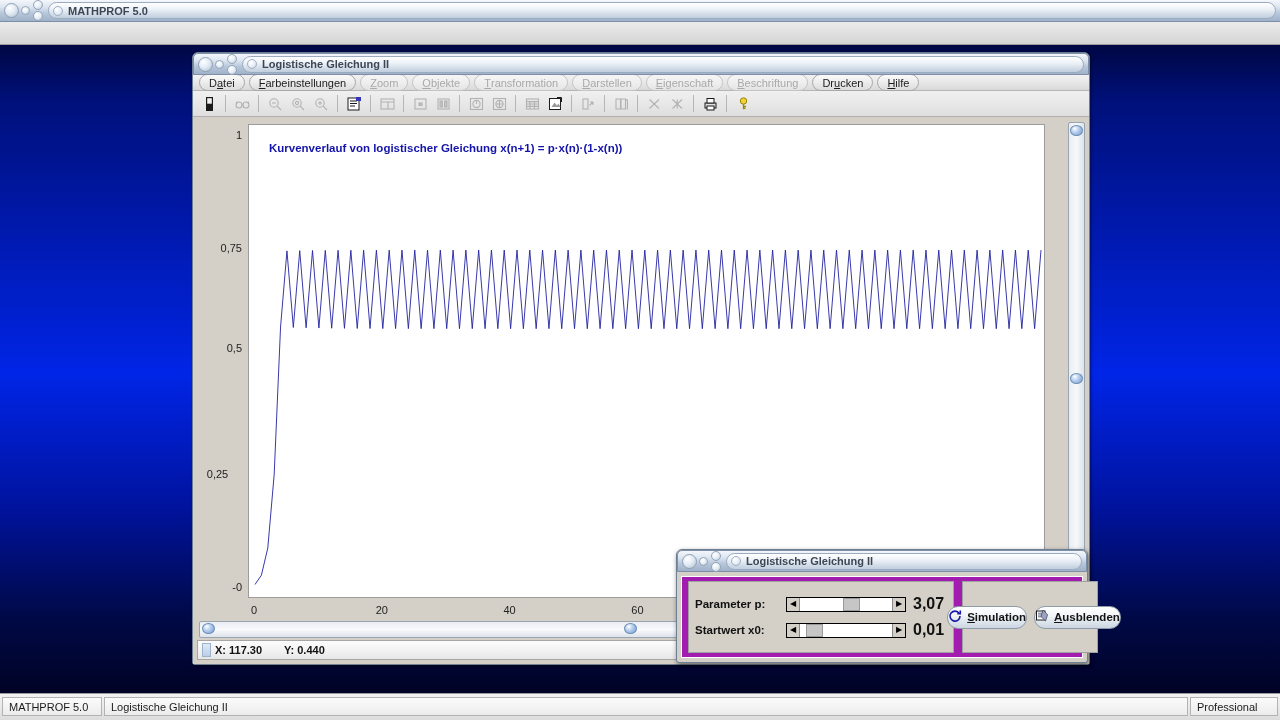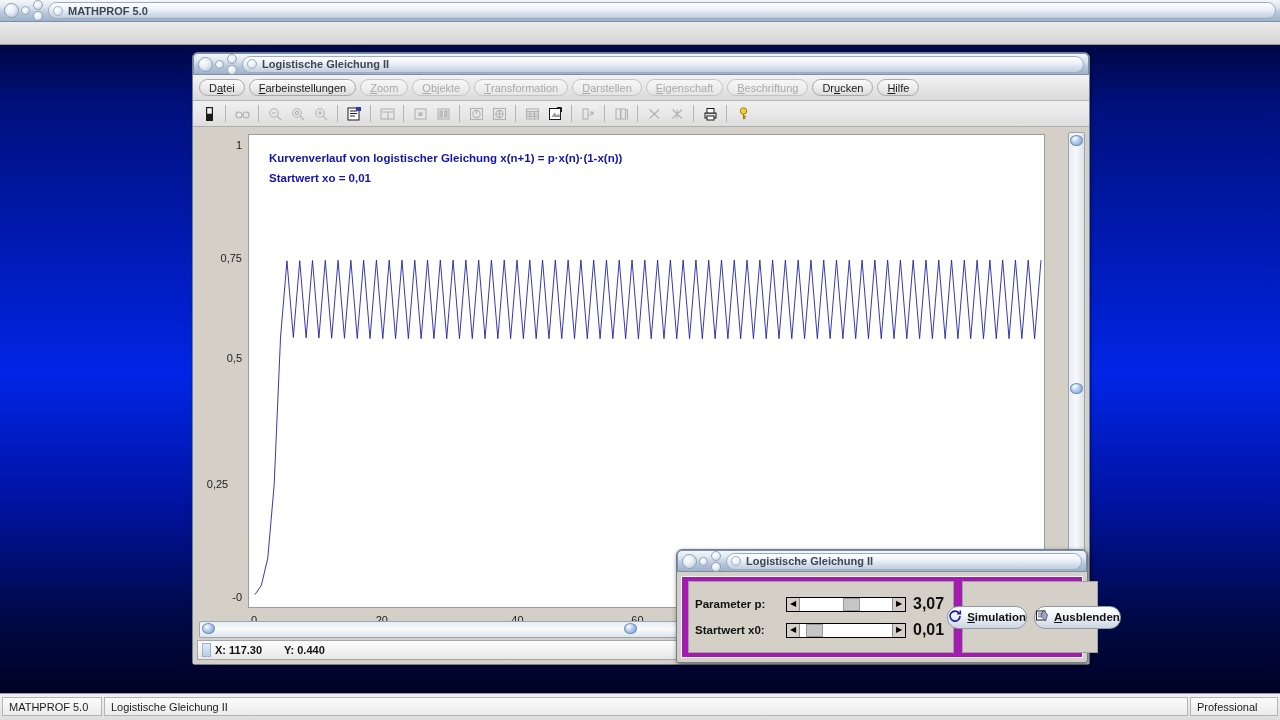--- a/index.html
+++ b/index.html
@@ -84,21 +84,21 @@
     width: 898px; height: 613px;
     background: #d4d0c8;
     border: 1px solid #6f7f93;
     border-radius: 6px 6px 3px 3px;
     box-shadow: 1px 1px 3px rgba(0,0,0,.45);
     display: flex; flex-direction: column;
   }
   #child-window > .titlebar { border-radius: 5px 5px 0 0; }
 
   .menubar {
-    height: 26px;
+    height: 16px;
     background: linear-gradient(to bottom,#f2f2f2 0%,#e6e6e6 55%,#d9d9d9 100%);
     border-bottom: 1px solid #b5b5b5;
     display: flex; align-items: center; gap: 4px; padding: 0 6px;
   }
   .menu-item {
     height: 17px; padding: 0 9px;
     border: 1px solid #a8a8a8;
     border-radius: 9px;
     background: linear-gradient(to bottom,#fbfbfb 0%,#eeeeee 45%,#dcdcdc 100%);
     font-size: 11px; color: #1b1b1b;
@@ -462,29 +462,28 @@
           <div id="y-axis-labels">
               <div class="ylabel" style="left: 0px; width: 49px; top: 7px;">1</div>
               <div class="ylabel" style="left: 0px; width: 49px; top: 120px;">0,75</div>
               <div class="ylabel" style="left: 0px; width: 49px; top: 220px;">0,5</div>
               <div class="ylabel" style="left: 0px; width: 49px; top: 346px; text-align: center;">0,25</div>
               <div class="ylabel" style="left: 0px; width: 49px; top: 459px;">-0</div>
             </div>
           <div id="x-axis-labels">
               <div class="xlabel" style="left: 47px; width: 28px; text-align: center; top: 482px;">0</div>
               <div class="xlabel" style="left: 174.805px; width: 28px; text-align: center; top: 482px;">20</div>
-              <div class="xlabel" style="left: 302.61px; width: 28px; text-align: right; top: 482px;">40</div>
+              <div class="xlabel" style="left: 302.61px; width: 28px; text-align: center; top: 482px;">40</div>
               <div class="xlabel" style="left: 430.415px; width: 28px; text-align: center; top: 482px;">60</div>
               <div class="xlabel" style="left: 558.22px; width: 28px; text-align: center; top: 482px;">80</div>
               <div class="xlabel" style="left: 686.024px; width: 28px; text-align: center; top: 482px;">100</div>
             </div>
           <div id="chart-canvas">
             <div id="chart-texts">
                 <div>Kurvenverlauf von logistischer Gleichung x(n+1) = p·x(n)·(1-x(n))</div>
-                <div>Startwert xo = 0,01</div>
               </div>
             <svg id="chart-svg" width="797" height="474" viewBox="0 0 797 474" preserveAspectRatio="none">
                 <path d="M6.00 459.48 L12.39 450.26 L18.78 423.11 L25.17 349.82 L31.56 202.01 L37.95 125.89 L44.34 202.46 L50.73 125.67 L57.12 202.79 L63.51 125.51 L69.90 203.04 L76.29 125.39 L82.68 203.22 L89.07 125.31 L95.46 203.35 L101.85 125.25 L108.24 203.44 L114.63 125.20 L121.02 203.51 L127.41 125.17 L133.80 203.56 L140.20 125.15 L146.59 203.59 L152.98 125.13 L159.37 203.61 L165.76 125.12 L172.15 203.63 L178.54 125.11 L184.93 203.65 L191.32 125.11 L197.71 203.65 L204.10 125.10 L210.49 203.66 L216.88 125.10 L223.27 203.67 L229.66 125.10 L236.05 203.67 L242.44 125.10 L248.83 203.67 L255.22 125.09 L261.61 203.67 L268.00 125.09 L274.39 203.67 L280.78 125.09 L287.17 203.68 L293.56 125.09 L299.95 203.68 L306.34 125.09 L312.73 203.68 L319.12 125.09 L325.51 203.68 L331.90 125.09 L338.29 203.68 L344.68 125.09 L351.07 203.68 L357.46 125.09 L363.85 203.68 L370.24 125.09 L376.63 203.68 L383.02 125.09 L389.41 203.68 L395.80 125.09 L402.20 203.68 L408.59 125.09 L414.98 203.68 L421.37 125.09 L427.76 203.68 L434.15 125.09 L440.54 203.68 L446.93 125.09 L453.32 203.68 L459.71 125.09 L466.10 203.68 L472.49 125.09 L478.88 203.68 L485.27 125.09 L491.66 203.68 L498.05 125.09 L504.44 203.68 L510.83 125.09 L517.22 203.68 L523.61 125.09 L530.00 203.68 L536.39 125.09 L542.78 203.68 L549.17 125.09 L555.56 203.68 L561.95 125.09 L568.34 203.68 L574.73 125.09 L581.12 203.68 L587.51 125.09 L593.90 203.68 L600.29 125.09 L606.68 203.68 L613.07 125.09 L619.46 203.68 L625.85 125.09 L632.24 203.68 L638.63 125.09 L645.02 203.68 L651.41 125.09 L657.80 203.68 L664.20 125.09 L670.59 203.68 L676.98 125.09 L683.37 203.68 L689.76 125.09 L696.15 203.68 L702.54 125.09 L708.93 203.68 L715.32 125.09 L721.71 203.68 L728.10 125.09 L734.49 203.68 L740.88 125.09 L747.27 203.68 L753.66 125.09 L760.05 203.68 L766.44 125.09 L772.83 203.68 L779.22 125.09 L785.61 203.68 L792.00 125.09" fill="none" stroke="#2222a0" stroke-width="0.9"></path>
               </svg>
           </div>
         </div>
         <div id="vscroll">
           <div class="vs-thumb" style="top:2px;"></div>
           <div class="vs-thumb" style="top:250px;"></div>
         </div>

